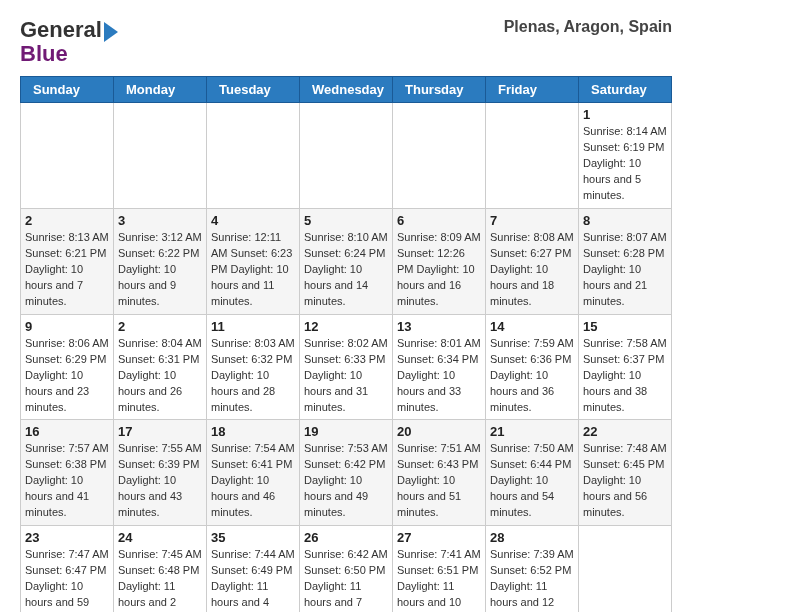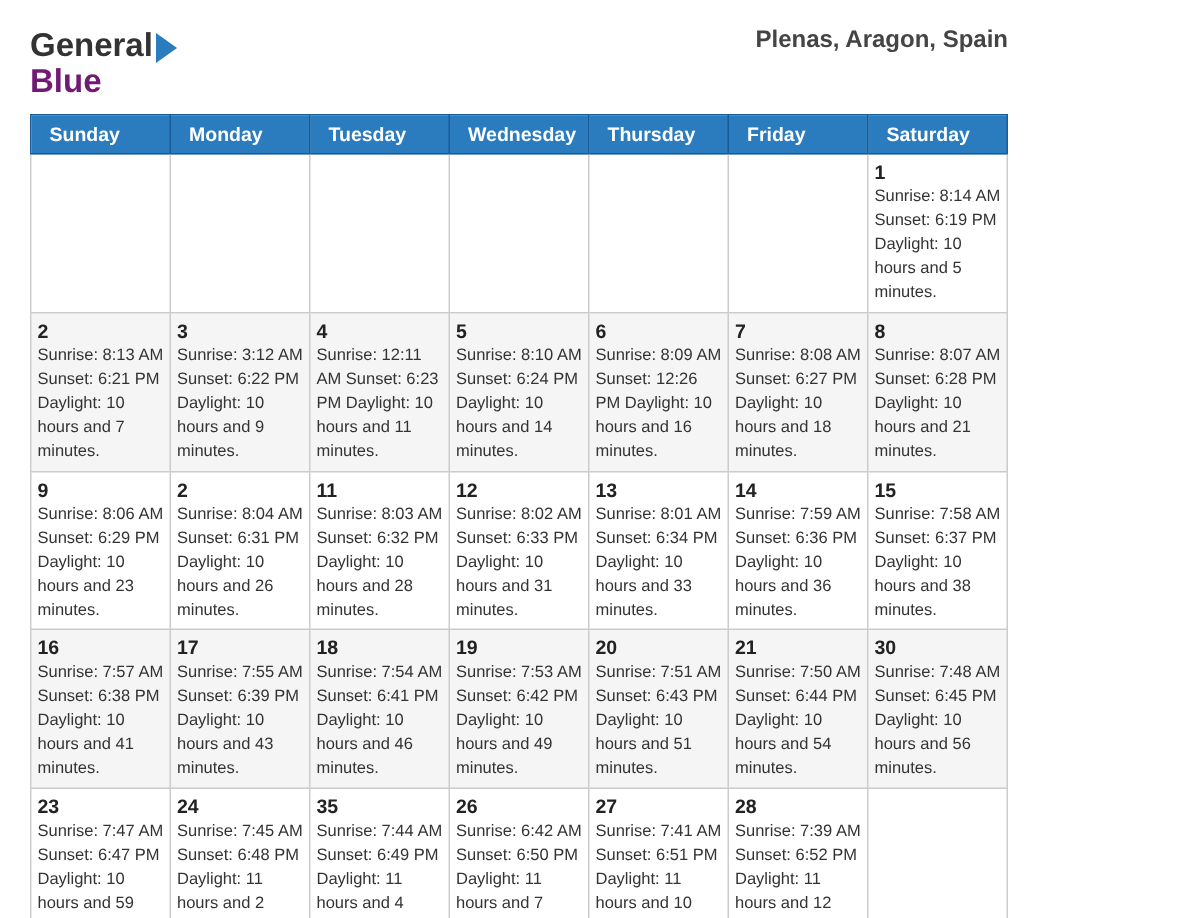--- a/index.html
+++ b/index.html
@@ -270,21 +270,21 @@
 and 51 minutes.</div>
           </td>
           <td>
             <span class="day-num">21</span>
             <div class="day-info">Sunrise: 7:50 AM
 Sunset: 6:44 PM
 Daylight: 10 hours
 and 54 minutes.</div>
           </td>
           <td>
-            <span class="day-num">30</span>
+            <span class="day-num">22</span>
             <div class="day-info">Sunrise: 7:48 AM
 Sunset: 6:45 PM
 Daylight: 10 hours
 and 56 minutes.</div>
           </td>
         </tr>
         <tr>
           <td>
             <span class="day-num">23</span>
             <div class="day-info">Sunrise: 7:47 AM

